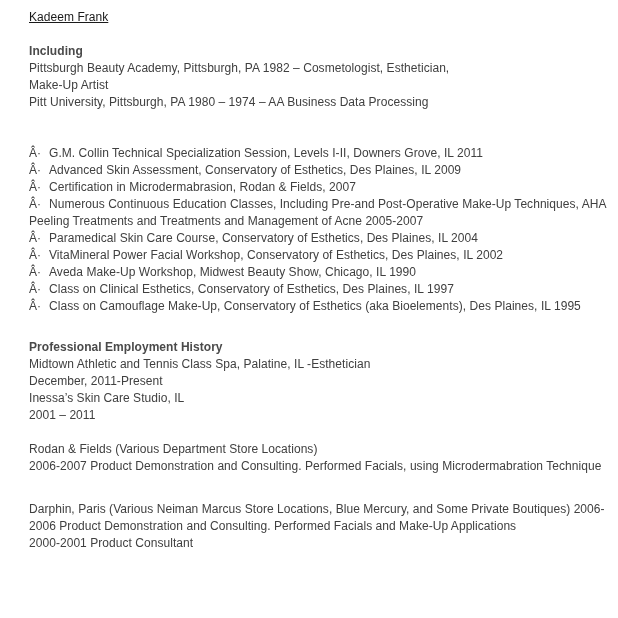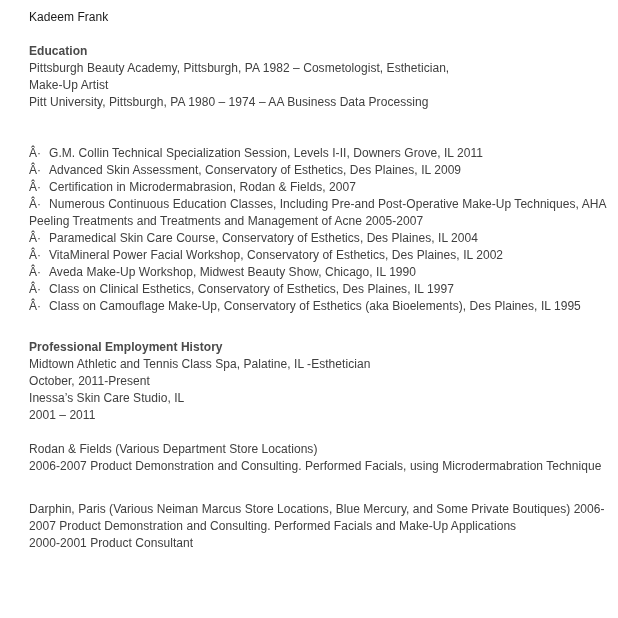--- a/index.html
+++ b/index.html
@@ -24,41 +24,42 @@
     }
     .line {
       display: block;
       height: 17px;
       line-height: 17px;
       white-space: nowrap;
       letter-spacing: 0.05px;
     }
     .name {
       color: #1a1a1a;
+      text-decoration: underline;
     }
     .heading {
       font-weight: bold;
       color: #4a4a4a;
     }
     .bullet {
       display: inline-block;
       width: 20px;
     }
     .gap { display: block; height: 17px; }
     .gap-sm { display: block; height: 8px; }
   </style>
 </head>
 <body>
 
 <div class="doc">
 
   <span class="line name">Kadeem Frank</span>
   <span class="gap"></span>
 
-  <span class="line heading">Education</span>
+  <span class="line heading">Including</span>
   <span class="line">Pittsburgh Beauty Academy, Pittsburgh, PA 1982 – Cosmetologist, Esthetician,</span>
   <span class="line">Make-Up Artist</span>
   <span class="line">Pitt University, Pittsburgh, PA 1980 – 1974 – AA Business Data Processing</span>
   <span class="gap"></span>
 
   <span class="gap"></span>
 
   <div>
     <span class="line"><span class="bullet">Â·</span><span>G.M. Collin Technical Specialization Session, Levels I-II, Downers Grove, IL 2011</span></span>
     <span class="line"><span class="bullet">Â·</span><span>Advanced Skin Assessment, Conservatory of Esthetics, Des Plaines, IL 2009</span></span>
@@ -69,27 +70,27 @@
     <span class="line"><span class="bullet">Â·</span><span>VitaMineral Power Facial Workshop, Conservatory of Esthetics, Des Plaines, IL 2002</span></span>
     <span class="line"><span class="bullet">Â·</span><span>Aveda Make-Up Workshop, Midwest Beauty Show, Chicago, IL 1990</span></span>
     <span class="line"><span class="bullet">Â·</span><span>Class on Clinical Esthetics, Conservatory of Esthetics, Des Plaines, IL 1997</span></span>
     <span class="line"><span class="bullet">Â·</span><span>Class on Camouflage Make-Up, Conservatory of Esthetics (aka Bioelements), Des Plaines, IL 1995</span></span>
   </div>
   <span class="gap"></span>
   <span class="gap-sm" style="height:7px"></span>
 
   <span class="line heading">Professional Employment History</span>
   <span class="line">Midtown Athletic and Tennis Class Spa, Palatine, IL -Esthetician</span>
-  <span class="line">October, 2011-Present</span>
+  <span class="line">December, 2011-Present</span>
   <span class="line">Inessa’s Skin Care Studio, IL</span>
   <span class="line">2001 – 2011</span>
   <span class="gap"></span>
 
   <span class="line">Rodan &amp; Fields (Various Department Store Locations)</span>
   <span class="line">2006-2007 Product Demonstration and Consulting. Performed Facials, using Microdermabration Technique</span>
   <span class="gap"></span>
   <span class="gap-sm" style="height:9px"></span>
 
   <span class="line">Darphin, Paris (Various Neiman Marcus Store Locations, Blue Mercury, and Some Private Boutiques) 2006-</span>
-  <span class="line">2007 Product Demonstration and Consulting. Performed Facials and Make-Up Applications</span>
+  <span class="line">2006 Product Demonstration and Consulting. Performed Facials and Make-Up Applications</span>
   <span class="line">2000-2001 Product Consultant</span>
 
 </div>
 
 </body></html>

